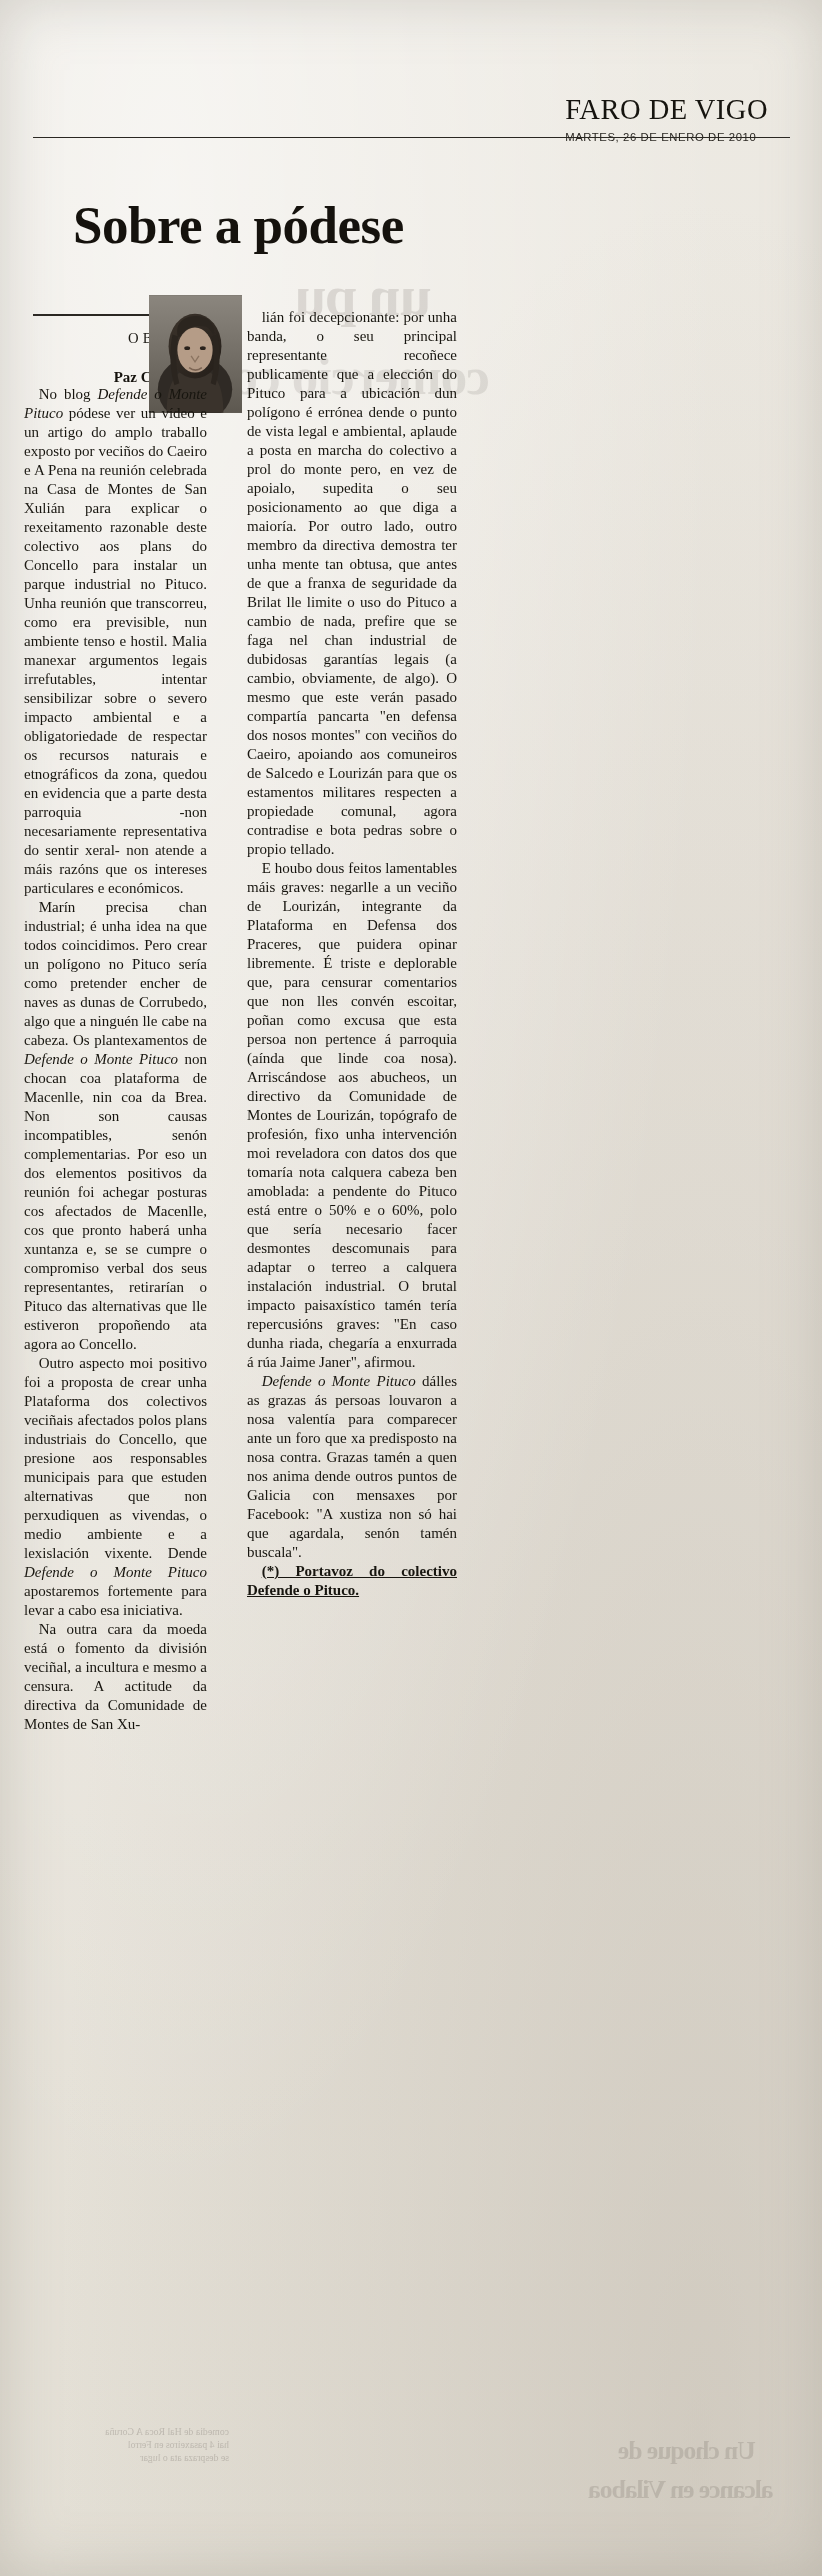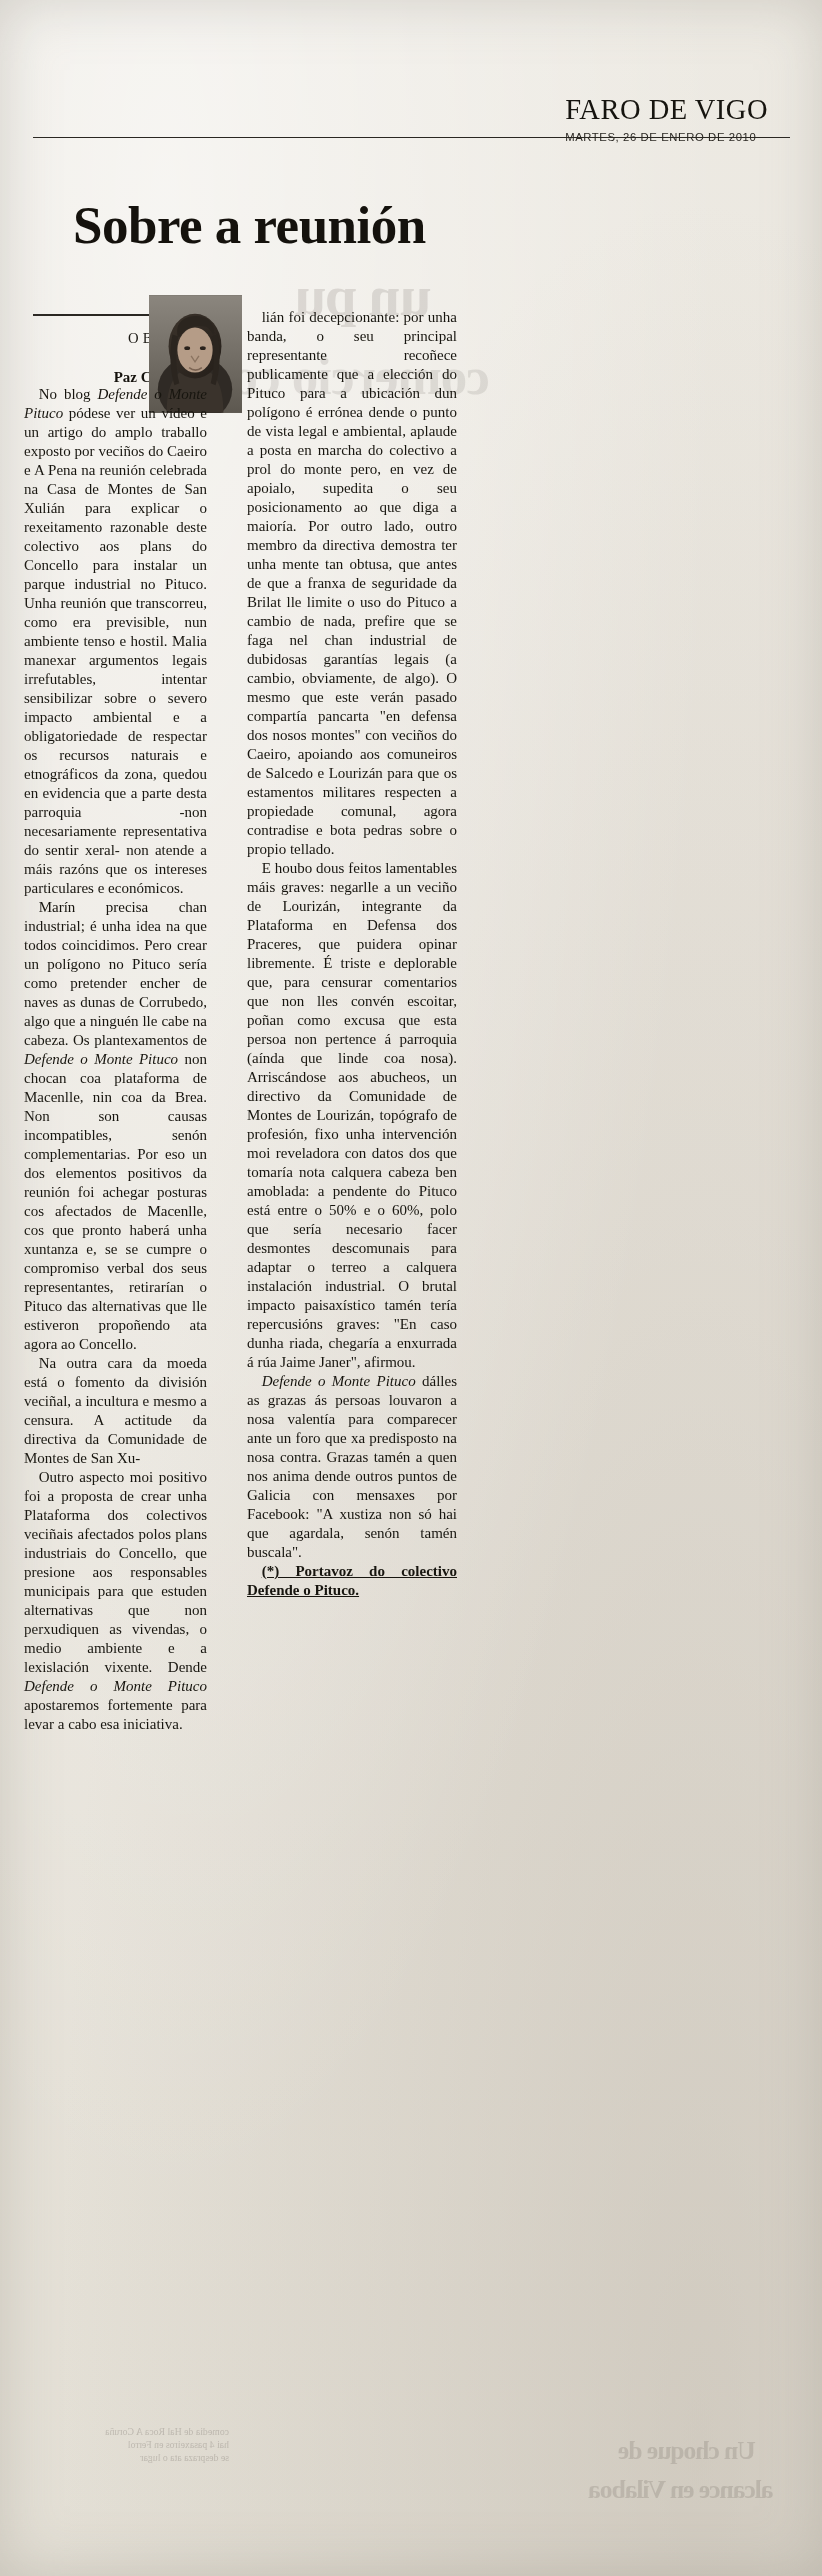--- a/index.html
+++ b/index.html
@@ -183,21 +183,21 @@
 hai 4 pasaxeiros en Ferrol
 se despraza ata o lugar</div>
 
   <div class="masthead">
     <div class="masthead-title">FARO DE VIGO</div>
     <div class="masthead-date">MARTES, 26 DE ENERO DE 2010</div>
   </div>
   <div class="rule-top"></div>
 
   <h1 class="headline">
-    <span>Sobre a reunión</span><br>
+    <span>Sobre a pódese</span><br>
   </h1>
 
   <div class="byline-rule"></div>
   <div class="byline">
     <div class="byline-kicker">O BALCÓN</div>
     <div class="byline-author">Paz Castro (*)</div>
   </div>
 
   <div class="portrait">
     <svg width="93" height="118" viewBox="0 0 95 120">
@@ -222,22 +222,22 @@
       <ellipse cx="39" cy="54" rx="3" ry="2" fill="#2a221c"></ellipse>
       <ellipse cx="55" cy="54" rx="3" ry="2" fill="#2a221c"></ellipse>
       <path d="M43 62 L47 68 L51 62" fill="none" stroke="#8a7360" stroke-width="1.4"></path>
       <path d="M41 74 C45 77 50 77 54 74" fill="none" stroke="#7b6453" stroke-width="1.6"></path>
     </svg>
   </div>
 
   <div class="col col-left">
       <p class="first">No blog <em>Defende o Monte Pituco</em> pódese ver un vídeo e un artigo do amplo traballo exposto por veciños do Caeiro e A Pena na reunión celebrada na Casa de Montes de San Xulián para explicar o rexeitamento razonable deste colectivo aos plans do Concello para instalar un parque industrial no Pituco. Unha reunión que transcorreu, como era previsible, nun ambiente tenso e hostil. Malia manexar argumentos legais irrefutables, intentar sensibilizar sobre o severo impacto ambiental e a obligatoriedade de respectar os recursos naturais e etnográficos da zona, quedou en evidencia que a parte desta parroquia -non necesariamente representativa do sentir xeral- non atende a máis razóns que os intereses particulares e económicos.</p>
       <p>Marín precisa chan industrial; é unha idea na que todos coincidimos. Pero crear un polígono no Pituco sería como pretender encher de naves as dunas de Corrubedo, algo que a ninguén lle cabe na cabeza. Os plantexamentos de <em>Defende o Monte Pituco</em> non chocan coa plataforma de Macenlle, nin coa da Brea. Non son causas incompatibles, senón complementarias. Por eso un dos elementos positivos da reunión foi achegar posturas cos afectados de Macenlle, cos que pronto haberá unha xuntanza e, se se cumpre o compromiso verbal dos seus representantes, retirarían o Pituco das alternativas que lle estiveron propoñendo ata agora ao Concello.</p>
+      <p>Outro aspecto moi positivo foi a proposta de crear unha Plataforma dos colectivos veciñais afectados polos plans industriais do Concello, que presione aos responsables municipais para que estuden alternativas que non perxudiquen as vivendas, o medio ambiente e a lexislación vixente. Dende <em>Defende o Monte Pituco</em> apostaremos fortemente para levar a cabo esa iniciativa.</p>
       <p>Na outra cara da moeda está o fomento da división veciñal, a incultura e mesmo a censura. A actitude da directiva da Comunidade de Montes de San Xu-</p>
-      <p>Outro aspecto moi positivo foi a proposta de crear unha Plataforma dos colectivos veciñais afectados polos plans industriais do Concello, que presione aos responsables municipais para que estuden alternativas que non perxudiquen as vivendas, o medio ambiente e a lexislación vixente. Dende <em>Defende o Monte Pituco</em> apostaremos fortemente para levar a cabo esa iniciativa.</p>
     </div>
   <div class="col col-right">
       <p class="first">lián foi decepcionante: por unha banda, o seu principal representante recoñece publicamente que a elección do Pituco para a ubicación dun polígono é errónea dende o punto de vista legal e ambiental, aplaude a posta en marcha do colectivo a prol do monte pero, en vez de apoialo, supedita o seu posicionamento ao que diga a maioría. Por outro lado, outro membro da directiva demostra ter unha mente tan obtusa, que antes de que a franxa de seguridade da Brilat lle limite o uso do Pituco a cambio de nada, prefire que se faga nel chan industrial de dubidosas garantías legais (a cambio, obviamente, de algo). O mesmo que este verán pasado compartía pancarta "en defensa dos nosos montes" con veciños do Caeiro, apoiando aos comuneiros de Salcedo e Lourizán para que os estamentos militares respecten a propiedade comunal, agora contradise e bota pedras sobre o propio tellado.</p>
       <p>E houbo dous feitos lamentables máis graves: negarlle a un veciño de Lourizán, integrante da Plataforma en Defensa dos Praceres, que puidera opinar libremente. É triste e deplorable que, para censurar comentarios que non lles convén escoitar, poñan como excusa que esta persoa non pertence á parroquia (aínda que linde coa nosa). Arriscándose aos abucheos, un directivo da Comunidade de Montes de Lourizán, topógrafo de profesión, fixo unha intervención moi reveladora con datos dos que tomaría nota calquera cabeza ben amoblada: a pendente do Pituco está entre o 50% e o 60%, polo que sería necesario facer desmontes descomunais para adaptar o terreo a calquera instalación industrial. O brutal impacto paisaxístico tamén tería repercusións graves: "En caso dunha riada, chegaría a enxurrada á rúa Jaime Janer", afirmou.</p>
       <p><em>Defende o Monte Pituco</em> dálles as grazas ás persoas louvaron a nosa valentía para comparecer ante un foro que xa predisposto na nosa contra. Grazas tamén a quen nos anima dende outros puntos de Galicia con mensaxes por Facebook: "A xustiza non só hai que agardala, senón tamén buscala".</p>
       <p class="sig">(*) Portavoz do colectivo Defende o Pituco.</p>
     </div>
 
   <div class="edge-shadow"></div>
 </div>

